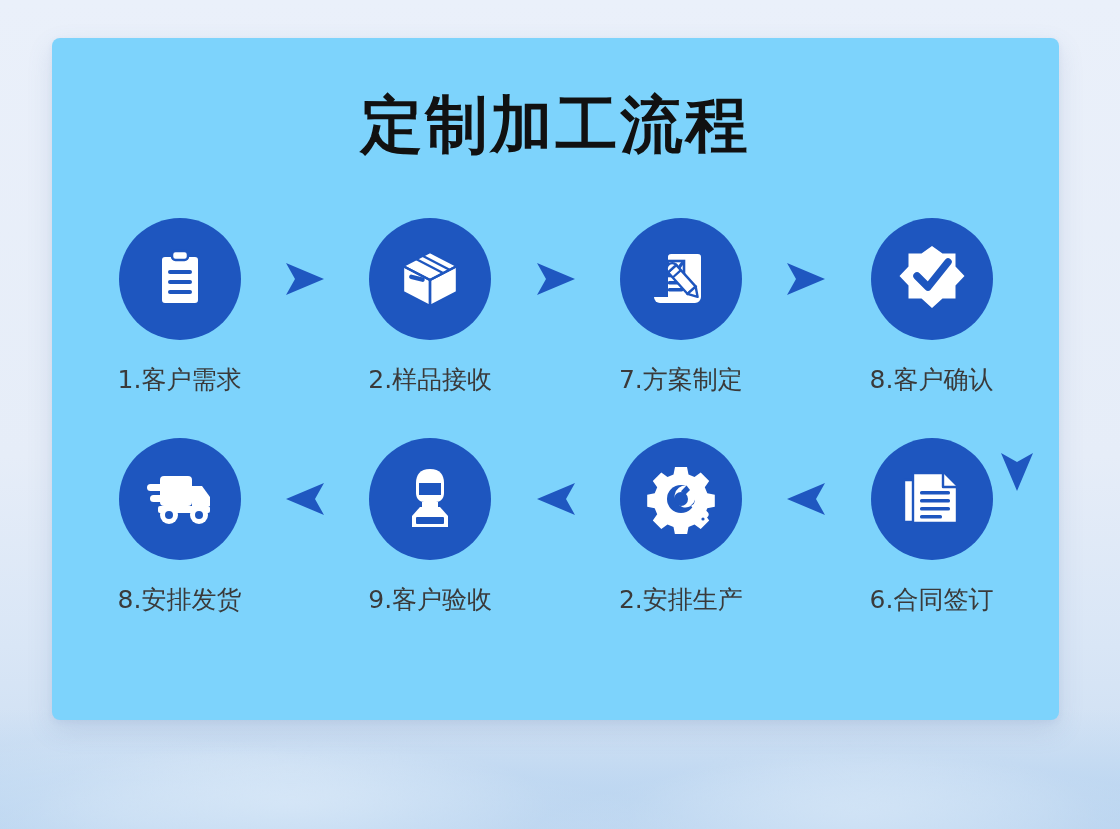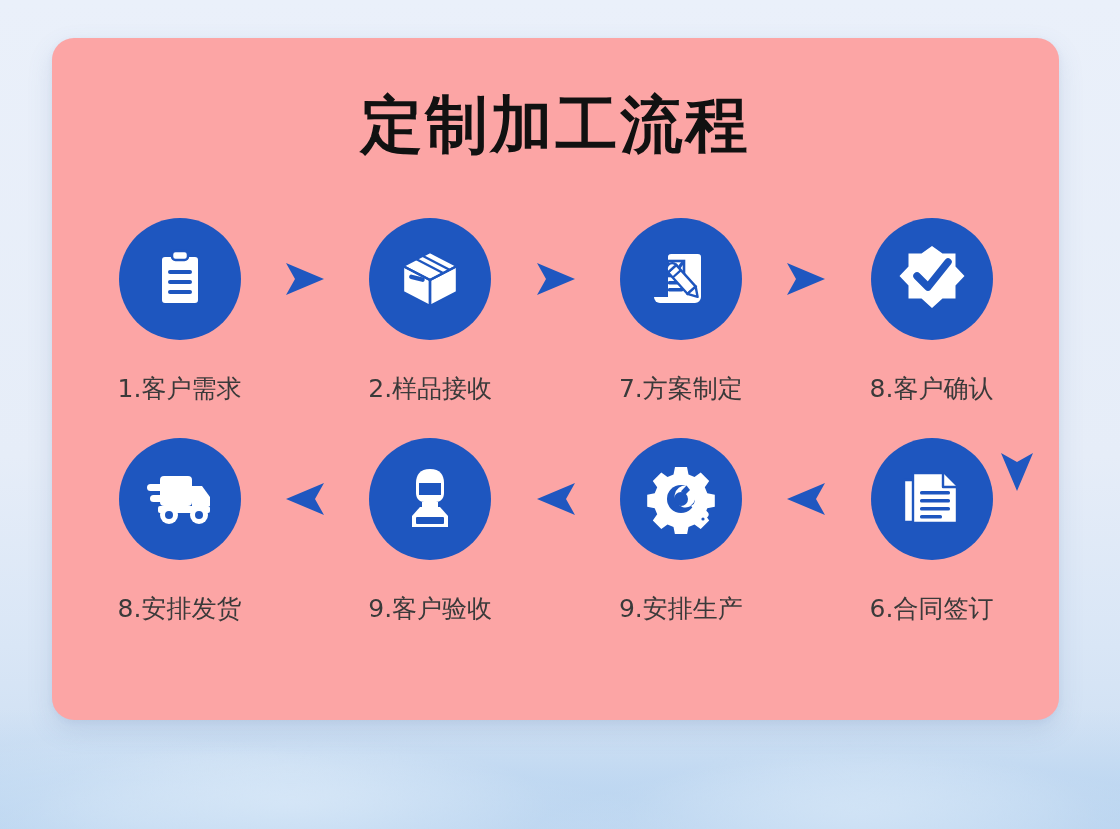--- a/index.html
+++ b/index.html
@@ -53,22 +53,22 @@
     background: linear-gradient(180deg, rgba(186,214,243,0) 0%, rgba(176,208,240,0.45) 60%, rgba(170,204,238,0.55) 100%);
   }
 
   
   #card {
     position: absolute;
     left: 52px;
     top: 38px;
     width: 1007px;
     height: 682px;
-    background: #fca5a5;
-    border-radius: 22px;
+    background: #7dd3fc;
+    border-radius: 8px;
     box-shadow: 0 10px 26px rgba(90,120,170,0.16), 0 2px 6px rgba(90,120,170,0.08);
   }
 
   #page-title {
     position: absolute;
     top: 56px;
     left: 0; right: 0;
     text-align: center;
     font-size: 62px;
     line-height: 1;
@@ -103,21 +103,21 @@
     height: 122px;
     border-radius: 50%;
     background: #1e56bf;
     display: flex;
     align-items: center;
     justify-content: center;
   }
   .step-circle svg { display: block; }
 
   .step-label {
-    margin-top: 35px;
+    margin-top: 26px;
     font-size: 25px;
     line-height: 1.1;
     color: #3a3a3a;
     white-space: nowrap;
     font-family: "DejaVu Sans", "Liberation Sans", sans-serif;
   }
 
   .arrow-slot {
     flex: 1 1 auto;
     height: 122px;
@@ -314,21 +314,21 @@
           <svg width="70" height="70" viewBox="0 0 70 70" aria-hidden="true">
             <path d="M29 3 h12 l1.5 7.5 6 2.5 6.2 -4.4 8.5 8.5 -4.4 6.2 2.5 6 7.5 1.5 v12 l-7.5 1.5 -2.5 6 4.4 6.2 -8.5 8.5 -6.2 -4.4 -6 2.5 -1.5 7.5 h-12 l-1.5 -7.5 -6 -2.5 -6.2 4.4 -8.5 -8.5 4.4 -6.2 -2.5 -6 -7.5 -1.5 v-12 l7.5 -1.5 2.5 -6 -4.4 -6.2 8.5 -8.5 6.2 4.4 6 -2.5 z" fill="#ffffff"></path>
             <circle cx="35" cy="35" r="14" fill="#1e56bf"></circle>
             <path d="M40.5 21.5 a11 11 0 1 0 9.5 14.5 l12 12.5 a3.6 3.6 0 0 1 -5 5 l-12.5 -12 a11 11 0 0 0 -4 -20 z" fill="#ffffff"></path>
             <path d="M40.5 21.5 l-5.5 5.8 3.8 4 5.2 -5.4 z" fill="#1e56bf"></path>
             <circle cx="35" cy="35" r="7" fill="#1e56bf"></circle>
             <circle cx="57" cy="55" r="1.6" fill="#1e56bf"></circle>
           </svg>
         </span>
       </div>
-      <div class="step-label">9.安排生产</div>
+      <div class="step-label">2.安排生产</div>
     </div>
 
     <div class="arrow-slot">
       <span>
         <svg width="46" height="40" viewBox="0 0 46 40" aria-hidden="true">
           <path d="M42 4 L4 20 L42 36 L33 20 Z" fill="#1f57c0"></path>
         </svg>
       </span>
     </div>
 

